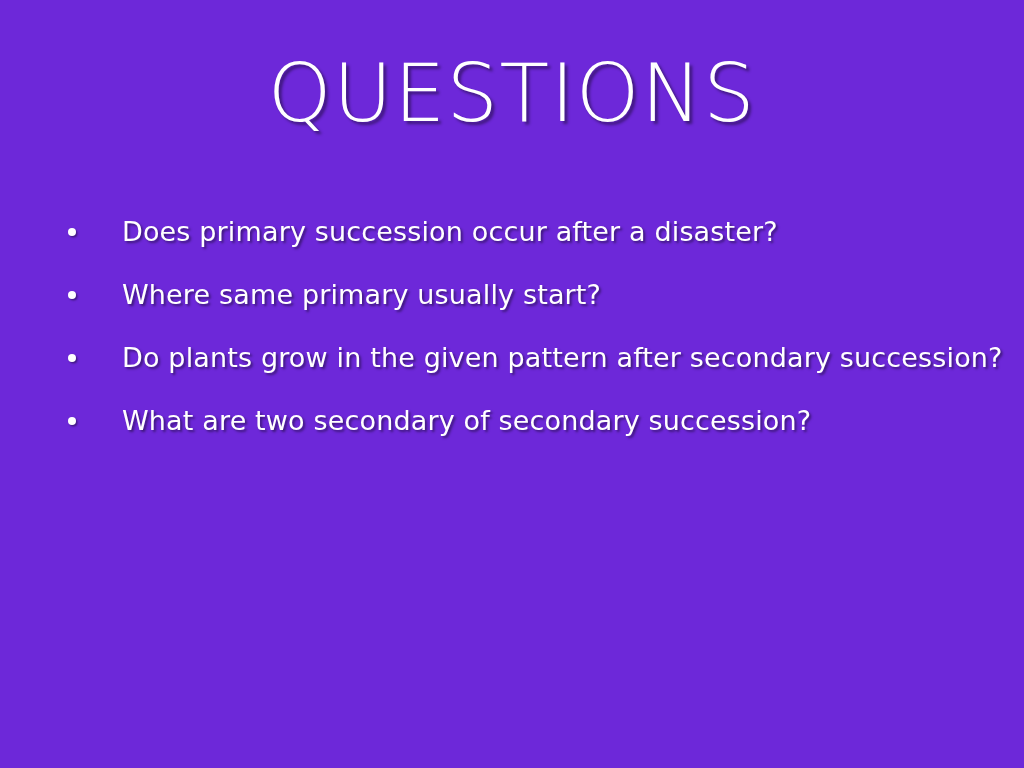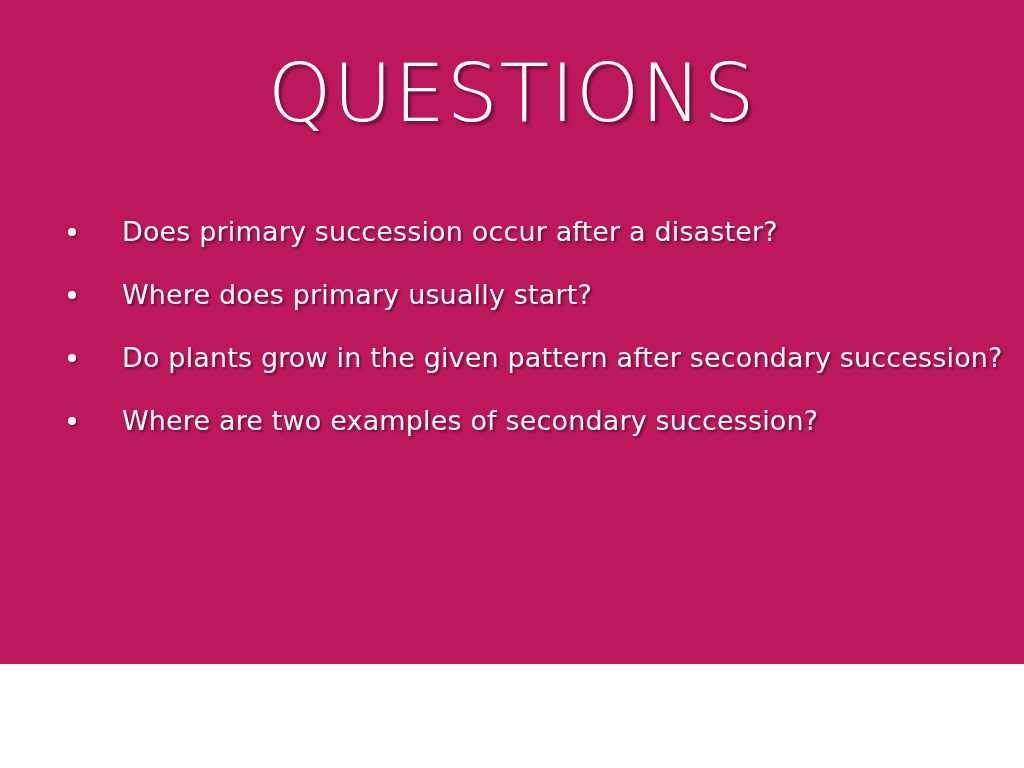--- a/index.html
+++ b/index.html
@@ -11,22 +11,22 @@
   body {
     width: 1024px;
     height: 768px;
     overflow: hidden;
     font-family: "Liberation Sans", sans-serif;
   }
 
   #slide {
     position: relative;
     width: 1024px;
-    height: 664px;
-    background: #be185d;
+    height: 768px;
+    background: #6d28d9;
     box-sizing: border-box;
     overflow: hidden;
   }
 
   
   #slide-title {
     position: absolute;
     top: 48px;
     left: 0;
     width: 1024px;
@@ -95,29 +95,29 @@
 
   <ul id="bullet-list">
 
     <li class="bullet-row">
       <span class="bullet-marker"></span>
       <span class="bullet-text">Does primary succession occur after a disaster?</span>
     </li>
 
     <li class="bullet-row">
       <span class="bullet-marker"></span>
-      <span class="bullet-text">Where does primary usually start?</span>
+      <span class="bullet-text">Where same primary usually start?</span>
     </li>
 
     <li class="bullet-row">
       <span class="bullet-marker"></span>
       <span class="bullet-text">Do plants grow in the given pattern after secondary succession?</span>
     </li>
 
 
     <li class="bullet-row">
       <span class="bullet-marker"></span>
-      <span class="bullet-text">Where are two examples of secondary succession?</span>
+      <span class="bullet-text">What are two secondary of secondary succession?</span>
     </li>
 
   </ul>
 
 </div>
 
 </body></html>

